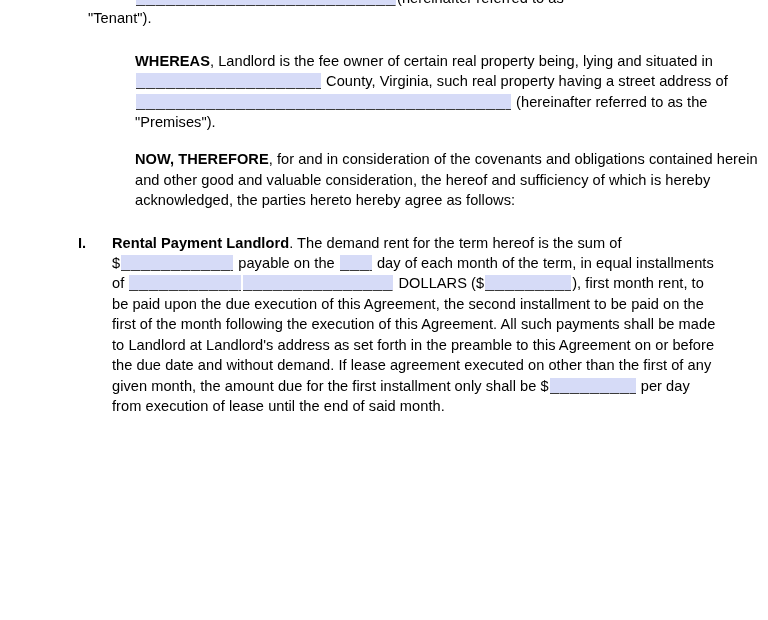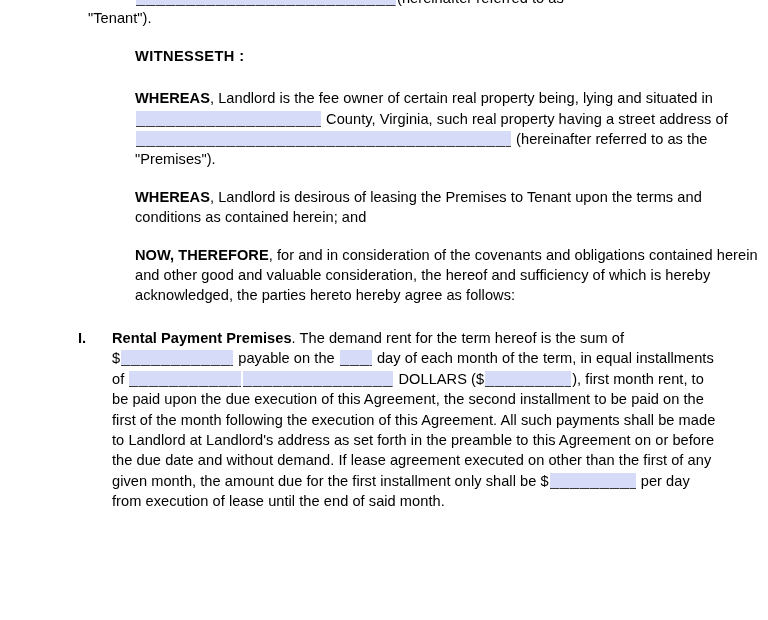--- a/index.html
+++ b/index.html
@@ -108,46 +108,40 @@
 <div class="page">
   <div class="doc-body">
 
     <p class="lvl-indent">
       <span class="fld w-xxl"></span><span>(hereinafter referred to as</span>
     </p>
     <p class="lvl-margin">
       <span>"Tenant").</span>
     </p>
 
-    <p class="lvl-margin gap-md witnesseth" style="margin-left:135px;">
-      <span>WITNESSETH :</span>
-    </p>
 
     <p class="lvl-indent gap-lg">
       <b>WHEREAS</b><span>, Landlord is the fee owner of certain real property being, lying and situated in</span>
       <span class="fld w-xl"></span>
       <span>County, Virginia, such real property having a street address of</span>
       <br>
       <span class="fld w-full"></span>
       <span>(hereinafter referred to as the "Premises").</span>
     </p>
 
-    <p class="lvl-indent gap-md">
-      <b>WHEREAS</b><span>, Landlord is desirous of leasing the Premises to Tenant upon the terms and conditions as contained herein; and</span>
-    </p>
 
 
     <p class="lvl-indent gap-md">
       <b>NOW, THEREFORE</b><span>, for and in consideration of the covenants and obligations contained herein and other good and valuable consideration, the hereof and sufficiency of which is hereby acknowledged, the parties hereto hereby agree as follows:</span>
     </p>
 
     <div class="clause gap-lg">
       <span class="num">I.</span>
       <p>
-        <b>Rental Payment Premises</b><span>. The demand rent for the term hereof is the sum of</span>
+        <b>Rental Payment Landlord</b><span>. The demand rent for the term hereof is the sum of</span>
         <span class="nowrap"><span>$</span><span class="fld w-md"></span></span>
         <span>payable on the</span>
         <span class="fld w-xxs"></span>
         <span>day of each month of the term, in equal installments of</span>
         <span class="fld w-md"></span><span class="fld w-lg"></span>
         <span class="nowrap"><span>DOLLARS (</span><span>$</span><span class="fld w-sm"></span></span><span>), first month rent, to be paid upon the due execution of this Agreement, the second installment to be paid on the first of the month following the execution of this Agreement. All such payments shall be made to Landlord at Landlord's address as set forth in the preamble to this Agreement on or before the due date and without demand. If lease agreement executed on other than the first of any given month, the amount due for the first installment only shall be</span>
         <span class="nowrap"><span>$</span><span class="fld w-sm"></span></span>
         <span>per day from execution of lease until the end of said month.</span>
       </p>
     </div>

